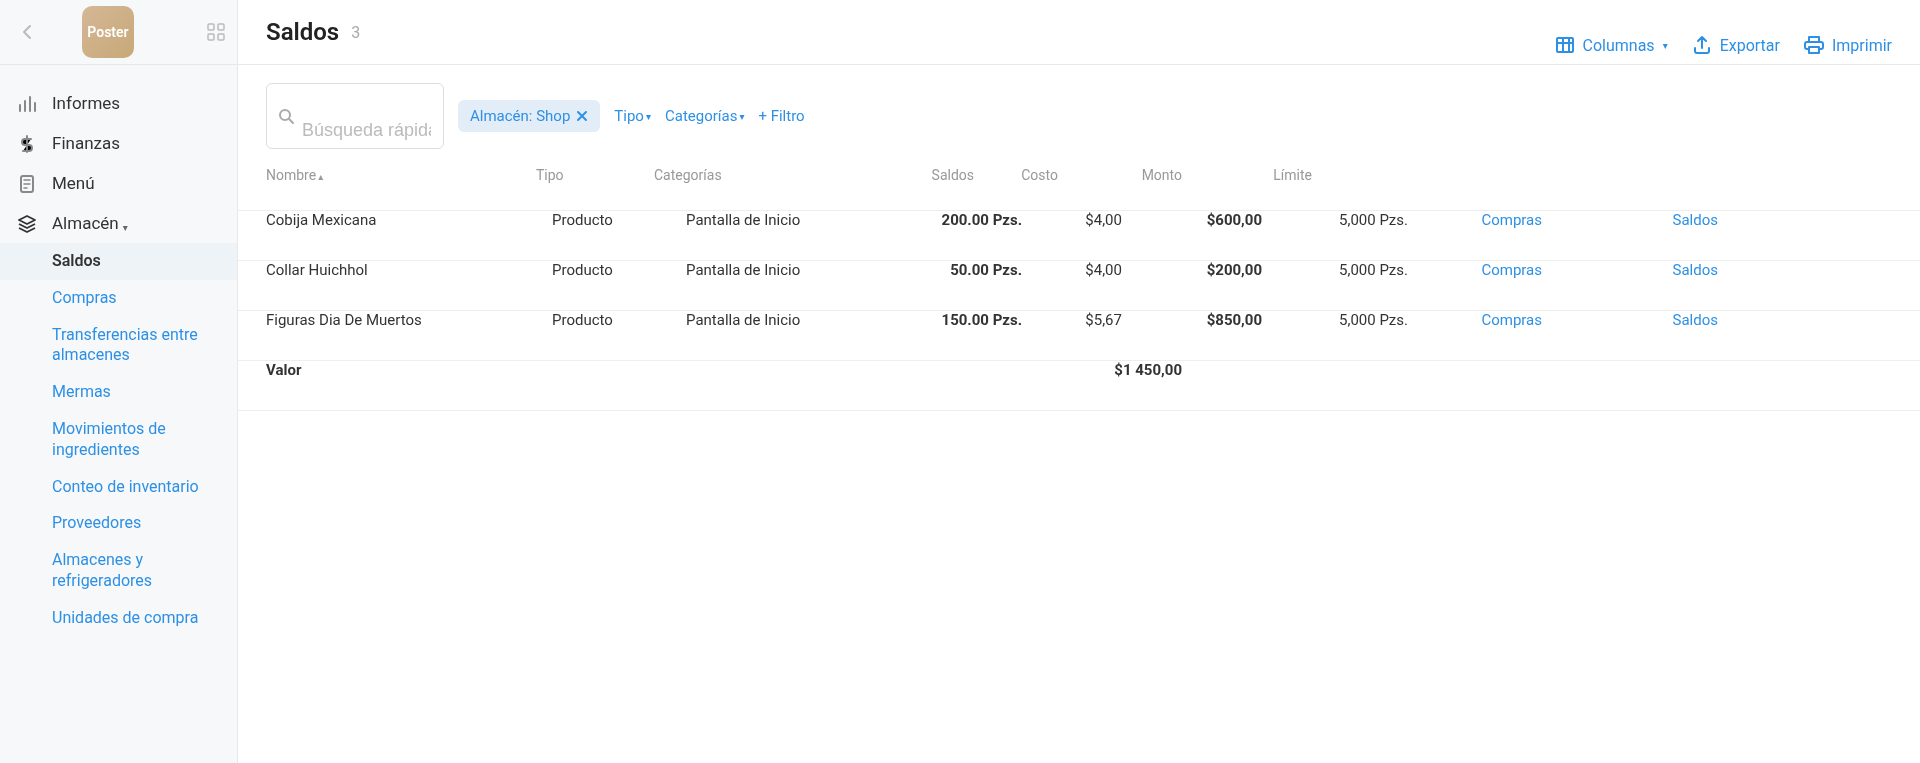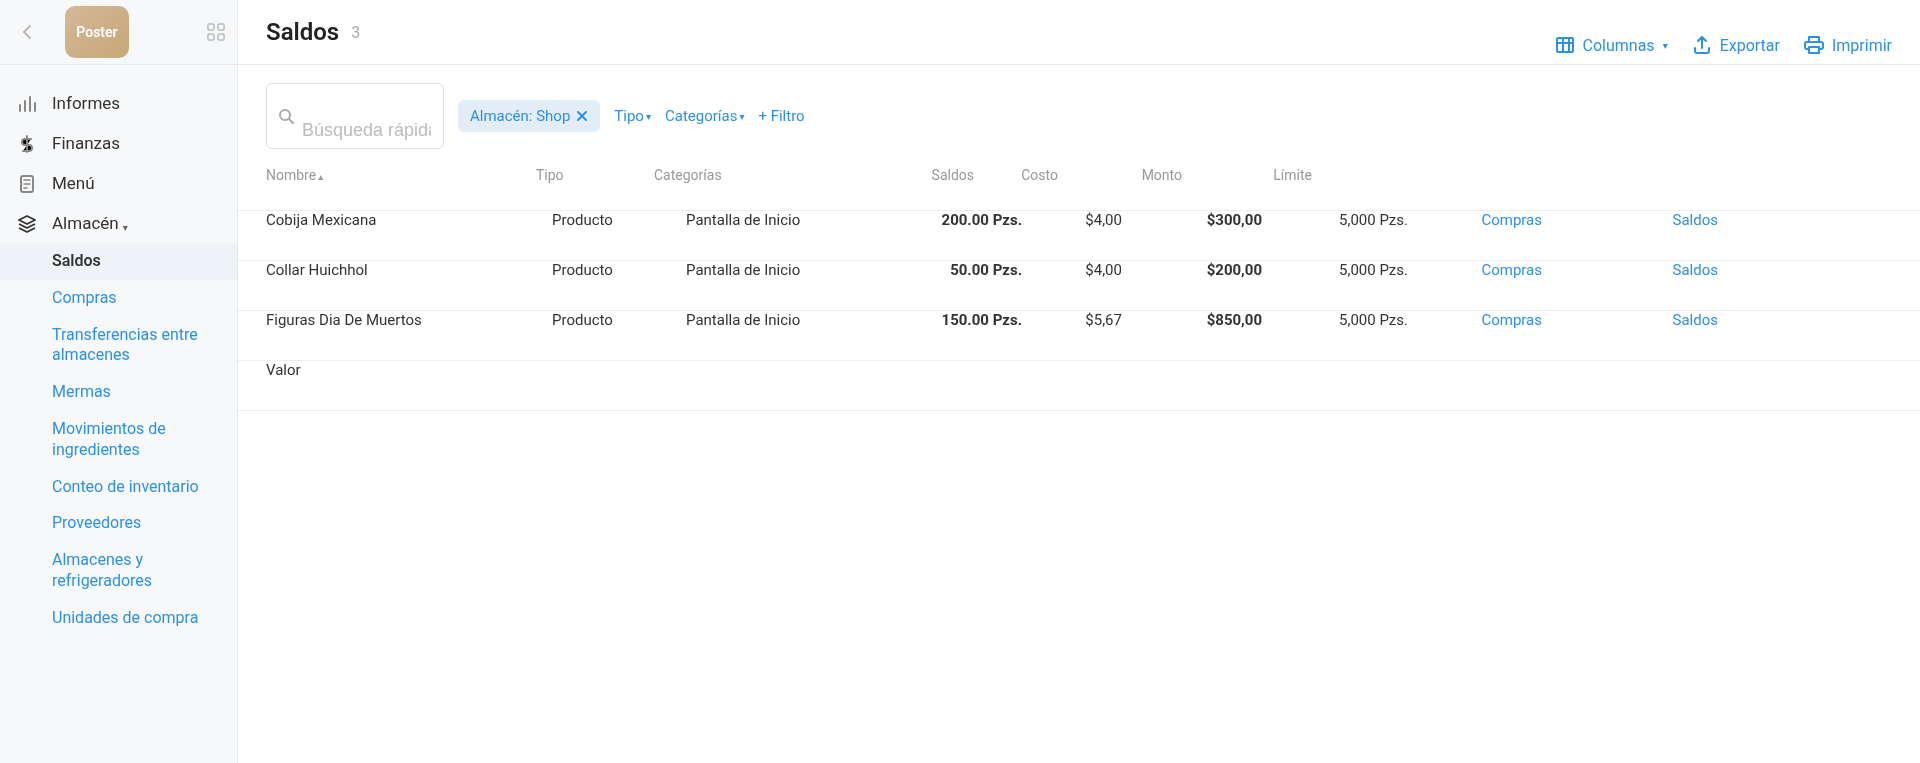--- a/index.html
+++ b/index.html
@@ -1,21 +1,21 @@
 <!DOCTYPE html>
 <html><head>
 <meta charset="utf-8">
 <style>
 * { box-sizing: border-box; margin: 0; padding: 0; }
 body { font-family: -apple-system, BlinkMacSystemFont, "Segoe UI", Roboto, Helvetica, Arial, sans-serif; font-size: 15px; color: #333; background: #fff; }
 .app { display: flex; height: 763px; width: 1920px; }
 .sidebar { width: 238px; background: #f7f8f9; border-right: 1px solid #e8e8e8; display: flex; flex-direction: column; }
 .sidebar-top { height: 65px; display: flex; align-items: center; padding: 0 12px; border-bottom: 1px solid #e8e8e8; }
 .back-btn { width: 30px; height: 30px; display: flex; align-items: center; justify-content: center; color: #bbb; cursor: pointer; }
-.logo { width: 64px; height: 52px; border-radius: 10px; margin-left: 23px; background: linear-gradient(135deg, #d4b896, #c8a878); display: flex; align-items: center; justify-content: center; color: #fff; font-weight: 600; font-size: 14px; }
+.logo { width: 52px; height: 52px; border-radius: 10px; margin-left: 40px; background: linear-gradient(135deg, #d4b896, #c8a878); display: flex; align-items: center; justify-content: center; color: #fff; font-weight: 600; font-size: 14px; }
 .grid-btn { margin-left: auto; color: #bbb; cursor: pointer; display: flex; align-items: center; }
 .nav { padding-top: 18px; }
 .nav-item { display: flex; align-items: flex-end; padding: 10px 18px; color: #333; cursor: pointer; font-size: 17px; }
 .nav-item .icon { width: 22px; margin-right: 12px; color: #888; display: flex; }
 .nav-item.active { font-weight: 400; }
 .nav-item.active .icon { color: #333; }
 .nav-item .chev { margin-left: 4px; font-size: 10px; color: #666; }
 .subnav { }
 .subnav-item { padding: 8px 18px 8px 52px; color: #2e90e5; cursor: pointer; font-size: 16px; line-height: 1.3; }
 .subnav-item.current { background: #eef3f7; color: #333; font-weight: 600; }
@@ -32,21 +32,21 @@
 .search-box input::placeholder { color: #bbb; }
 .search-box .sicon { color: #aaa; margin-right: 8px; display: flex; }
 .chip { background: #e3edf7; color: #2e90e5; border-radius: 6px; padding: 7px 12px; display: flex; align-items: center; gap: 6px; font-size: 15px; }
 .chip .x { cursor: pointer; display: flex; }
 .filter-link { color: #2e90e5; cursor: pointer; font-size: 15px; display: flex; align-items: center; }
 .filter-link .caret { font-size: 10px; margin-left: 2px; }
 .table { width: 100%; }
 .thead, .trow, .tfoot { display: flex; padding: 0 28px; border-bottom: 1px solid #eee; }
 .thead { height: 44px; color: #999; font-size: 14px; }
 .trow { height: 50px; color: #333; font-size: 15px; gap: 16px; }
-.tfoot { height: 50px; font-weight: 400; font-size: 15px; flex-direction: column; }
+.tfoot { height: 50px; font-weight: 700; font-size: 15px; }
 .col-name { flex: 0 0 270px; }
 .col-tipo { flex: 0 0 118px; }
 .col-cat { flex: 0 0 180px; }
 .col-saldos { flex: 0 0 140px; text-align: right; }
 .col-costo { flex: 0 0 84px; text-align: right; }
 .col-monto { flex: 0 0 124px; text-align: right; }
 .col-limite { flex: 0 0 130px; text-align: right; }
 .col-link1 { flex: 0 0 118px; text-align: right; }
 .col-link2 { flex: 0 0 160px; text-align: right; }
 .bold { font-weight: 700; }
@@ -196,21 +196,21 @@
         <div class="col-link1"></div>
         <div class="col-link2"></div>
       </div>
 
       <div class="trow">
         <div class="col-name">Cobija Mexicana</div>
         <div class="col-tipo">Producto</div>
         <div class="col-cat">Pantalla de Inicio</div>
         <div class="col-saldos bold">200.00 Pzs.</div>
         <div class="col-costo">$4,00</div>
-        <div class="col-monto bold">$300,00</div>
+        <div class="col-monto bold">$600,00</div>
         <div class="col-limite">5,000 Pzs.</div>
         <div class="col-link1"><span class="link">Compras</span></div>
         <div class="col-link2"><span class="link">Saldos</span></div>
       </div>
 
       <div class="trow">
         <div class="col-name">Collar Huichhol</div>
         <div class="col-tipo">Producto</div>
         <div class="col-cat">Pantalla de Inicio</div>
         <div class="col-saldos bold">50.00 Pzs.</div>

